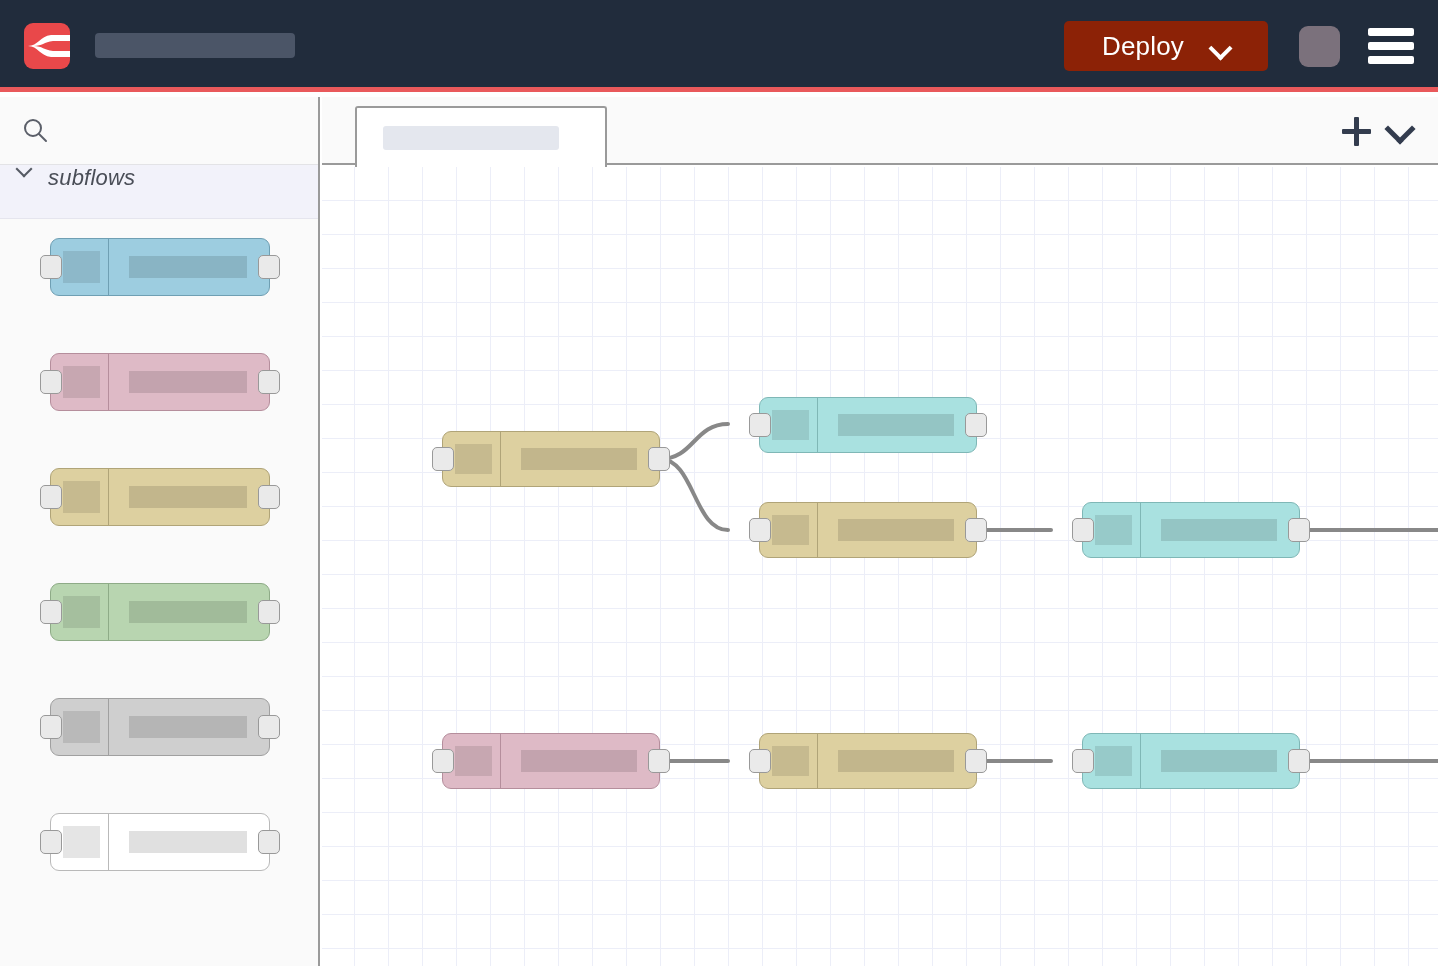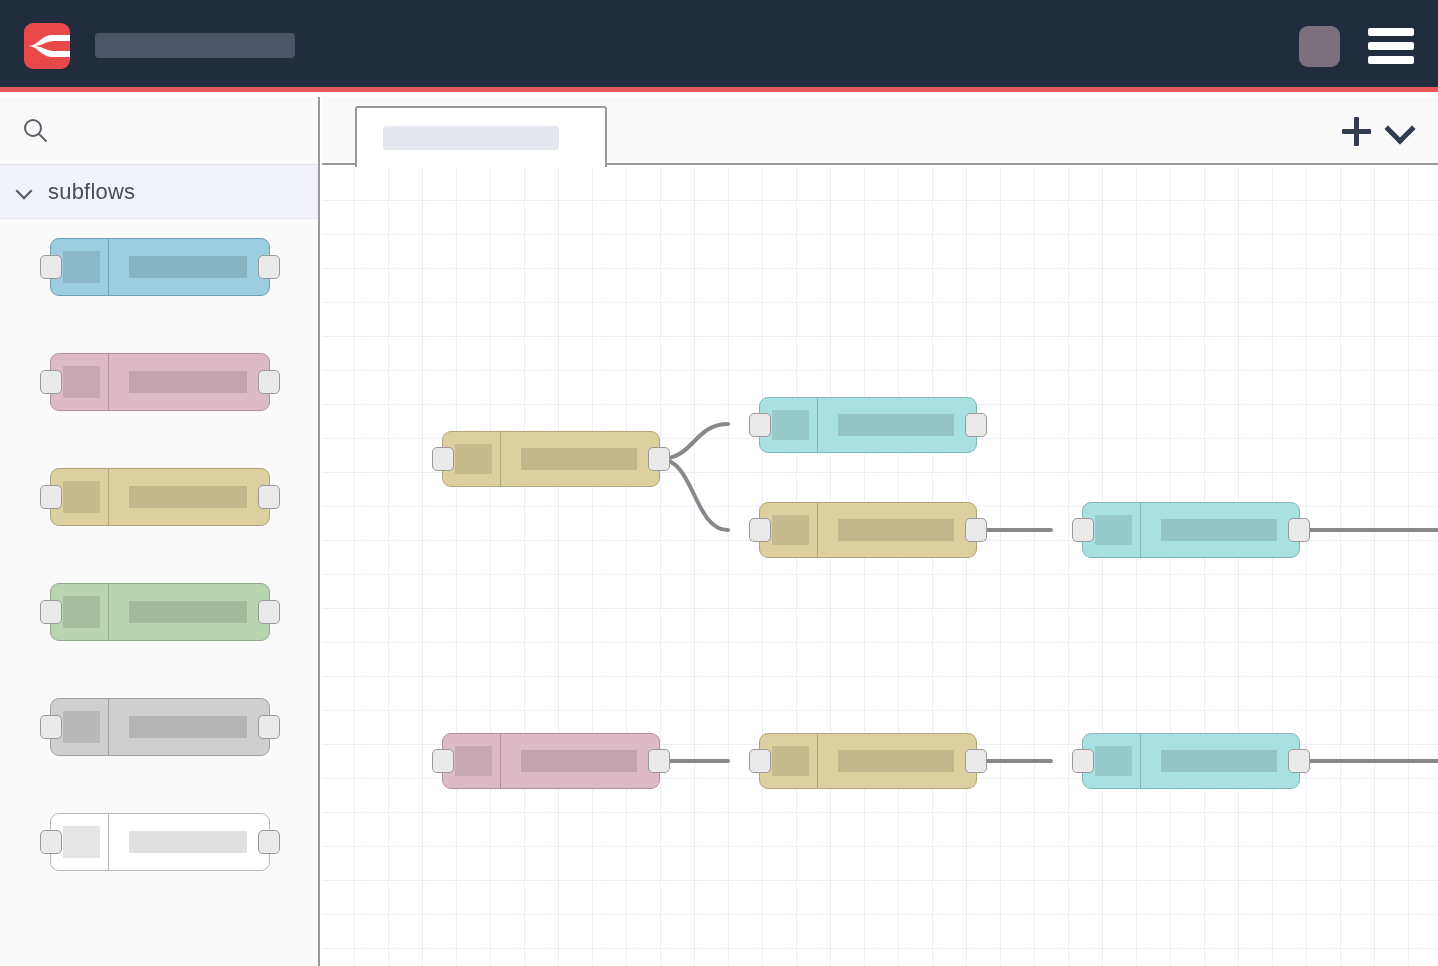--- a/index.html
+++ b/index.html
@@ -98,22 +98,23 @@
   }
   #search-icon {
     position: absolute; left: 22px; top: 20px;
     width: 26px; height: 26px;
   }
   #palette-category {
     position: absolute; left: 0; top: 68px;
     width: 318px; height: 54px;
     background: #f2f2fa;
     border-bottom: 1px solid #e5e5ee;
-    display: flex; align-items: center;
-    cursor: pointer;
+    display: flex; 
+    cursor: pointer;
+    font-style: italic;
   }
   #category-chevron {
     width: 18px; height: 10px;
     position: relative;
     margin-left: 16px; margin-right: 14px;
   }
   #category-chevron::before {
     content: "";
     position: absolute; left: 2px; top: -2px;
     width: 10px; height: 10px;
@@ -251,20 +252,24 @@
 <div id="header">
 
   <div id="logo">
     <svg width="46" height="46" viewBox="0 0 46 46">
       <path d="M4 23 C14 23 16 13 27 12 L46 12 L46 18 L29 18 C20 19 18 23 10 23 C18 23 20 27 29 28 L46 28 L46 34 L27 34 C16 33 14 23 4 23 Z" fill="#ffffff"></path>
     </svg>
   </div>
 
   <div id="title-placeholder"></div>
 
+  <div id="deploy-button">
+    <span id="deploy-label">Deploy</span>
+    <span class="chev-white"></span>
+  </div>
 
   <div id="user-avatar"></div>
 
   <div id="menu-button">
     <span></span>
     <span></span>
     <span></span>
   </div>
 </div>
 

